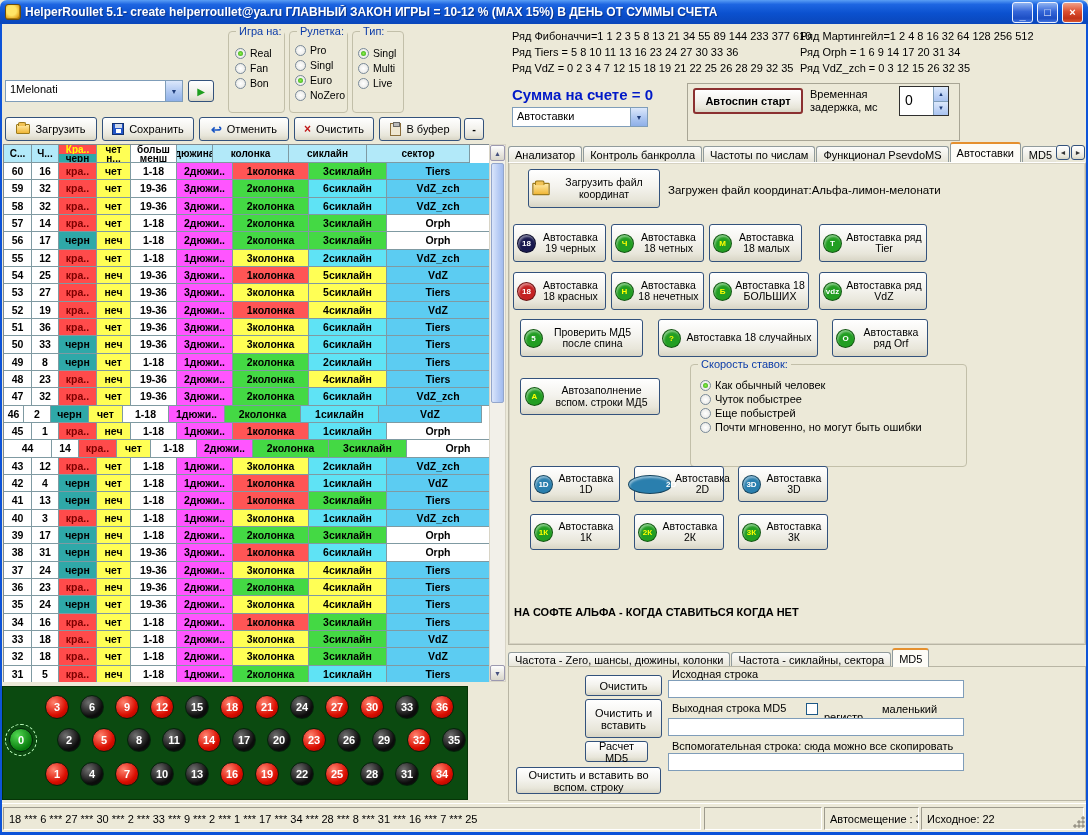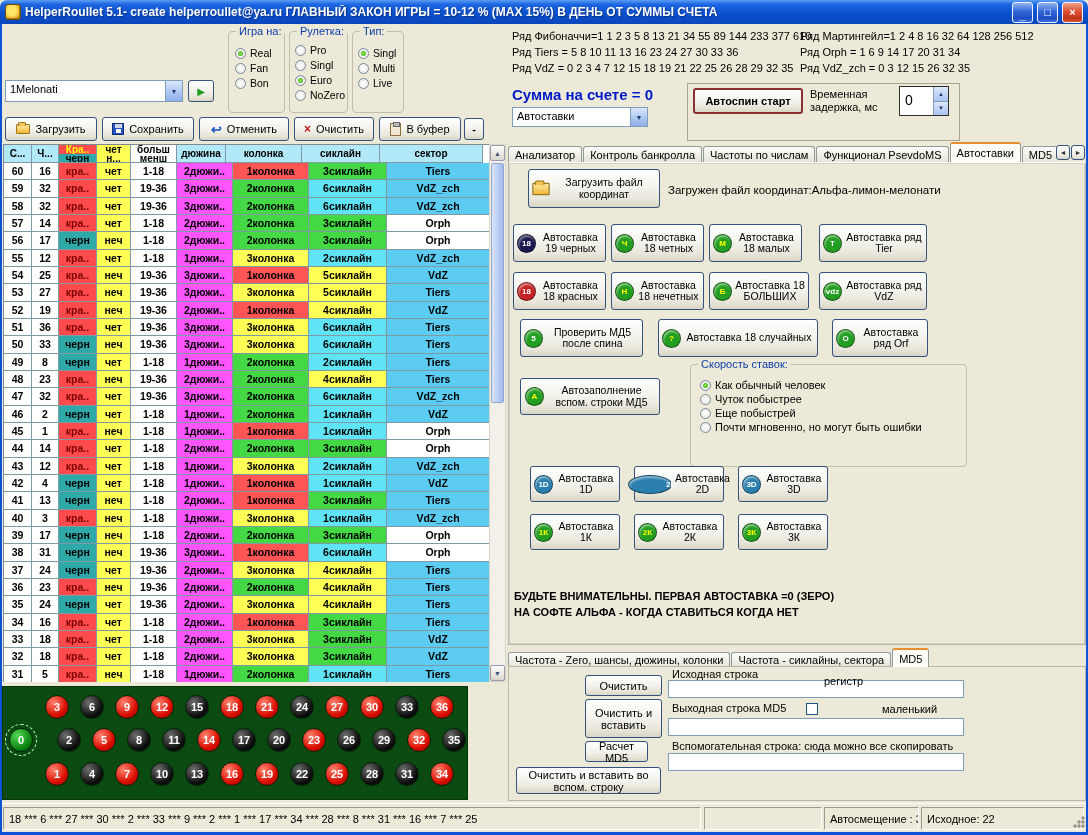--- a/index.html
+++ b/index.html
@@ -280,21 +280,21 @@
           <div class="hl" style="background: rgb(47, 168, 168);">черн</div>
         </div>
         <div class="tcell hcell" style="width: 34px;">
           <div class="hl" style="background: rgb(255, 255, 85);">чет</div>
           <div class="hl" style="background: rgb(255, 255, 85);">н...</div>
         </div>
         <div class="tcell hcell" style="width: 46px;">
           <div class="hl" style="background: rgb(255, 255, 255);">больш</div>
           <div class="hl" style="background: rgb(255, 255, 255);">менш</div>
         </div>
-        <div class="tcell hcell" style="width: 49px; background: rgb(178, 233, 249);">дюжина</div>
+        <div class="tcell hcell" style="width: 36px; background: rgb(178, 233, 249);">дюжина</div>
         <div class="tcell hcell" style="width: 76px; background: rgb(178, 233, 249);">колонка</div>
         <div class="tcell hcell" style="width: 78px; background: rgb(178, 233, 249);">сиклайн</div>
         <div class="tcell hcell" style="width: 103px; background: rgb(178, 233, 249);">сектор</div>
       </div>
       <div class="trow">
         <div class="tcell" style="width: 28px;">60</div>
         <div class="tcell" style="width: 27px;">16</div>
         <div class="tcell" style="width: 38px; background: rgb(255, 75, 75); color: rgb(125, 0, 0);">кра..</div>
         <div class="tcell" style="width: 34px; background: rgb(255, 255, 85);">чет</div>
         <div class="tcell" style="width: 46px; background: rgb(255, 255, 255);">1-18</div>
@@ -440,21 +440,21 @@
         <div class="tcell" style="width: 27px;">32</div>
         <div class="tcell" style="width: 38px; background: rgb(255, 75, 75); color: rgb(125, 0, 0);">кра..</div>
         <div class="tcell" style="width: 34px; background: rgb(255, 255, 85);">чет</div>
         <div class="tcell" style="width: 46px; background: rgb(255, 255, 255);">19-36</div>
         <div class="tcell" style="width: 56px; background: rgb(255, 85, 255);">3дюжи..</div>
         <div class="tcell" style="width: 76px; background: rgb(68, 217, 68);">2колонка</div>
         <div class="tcell" style="width: 78px; background: rgb(95, 227, 245);">6сиклайн</div>
         <div class="tcell" style="width: 103px; background: rgb(92, 204, 242);">VdZ_zch</div>
       </div>
       <div class="trow">
-        <div class="tcell" style="width: 28px;">46</div>
+        <div class="tcell" style="width: 20px;">46</div>
         <div class="tcell" style="width: 27px;">2</div>
         <div class="tcell" style="width: 38px; background: rgb(47, 168, 168); color: rgb(0, 0, 0);">черн</div>
         <div class="tcell" style="width: 34px; background: rgb(255, 255, 85);">чет</div>
         <div class="tcell" style="width: 46px; background: rgb(255, 255, 255);">1-18</div>
         <div class="tcell" style="width: 56px; background: rgb(255, 85, 255);">1дюжи..</div>
         <div class="tcell" style="width: 76px; background: rgb(68, 217, 68);">2колонка</div>
         <div class="tcell" style="width: 78px; background: rgb(95, 227, 245);">1сиклайн</div>
         <div class="tcell" style="width: 103px; background: rgb(92, 204, 242);">VdZ</div>
       </div>
       <div class="trow">
@@ -462,21 +462,21 @@
         <div class="tcell" style="width: 27px;">1</div>
         <div class="tcell" style="width: 38px; background: rgb(255, 75, 75); color: rgb(125, 0, 0);">кра..</div>
         <div class="tcell" style="width: 34px; background: rgb(255, 255, 85);">неч</div>
         <div class="tcell" style="width: 46px; background: rgb(255, 255, 255);">1-18</div>
         <div class="tcell" style="width: 56px; background: rgb(255, 85, 255);">1дюжи..</div>
         <div class="tcell" style="width: 76px; background: rgb(255, 85, 85);">1колонка</div>
         <div class="tcell" style="width: 78px; background: rgb(95, 227, 245);">1сиклайн</div>
         <div class="tcell" style="width: 103px; background: rgb(255, 255, 255);">Orph</div>
       </div>
       <div class="trow">
-        <div class="tcell" style="width: 28px;">44</div>
+        <div class="tcell" style="width: 48px;">44</div>
         <div class="tcell" style="width: 27px;">14</div>
         <div class="tcell" style="width: 38px; background: rgb(255, 75, 75); color: rgb(125, 0, 0);">кра..</div>
         <div class="tcell" style="width: 34px; background: rgb(255, 255, 85);">чет</div>
         <div class="tcell" style="width: 46px; background: rgb(255, 255, 255);">1-18</div>
         <div class="tcell" style="width: 56px; background: rgb(255, 85, 255);">2дюжи..</div>
         <div class="tcell" style="width: 76px; background: rgb(68, 217, 68);">2колонка</div>
         <div class="tcell" style="width: 78px; background: rgb(68, 217, 68);">3сиклайн</div>
         <div class="tcell" style="width: 103px; background: rgb(255, 255, 255);">Orph</div>
       </div>
       <div class="trow">
@@ -810,39 +810,38 @@
       <div class="xp-btn ab-btn">
         <span class="ab-icon" style="background: rgb(34, 158, 34); color: rgb(255, 255, 0);">2К</span>
         <span class="ab-label">Автоставка 2К</span>
       </div>
       <div class="xp-btn ab-btn">
         <span class="ab-icon" style="background: rgb(34, 158, 34); color: rgb(255, 255, 0);">3К</span>
         <span class="ab-label">Автоставка 3К</span>
       </div>
     </div>
 
-  <span class="warn" style="left:514px;top:590px;">БУДЬТЕ ВНИМАТЕЛЬНЫ. ПЕРВАЯ АВТОСТАВКА =0 (ЗЕРО)</span>
   <span class="warn" style="left:514px;top:606px;">НА СОФТЕ АЛЬФА - КОГДА СТАВИТЬСЯ КОГДА НЕТ</span>
 
   <div class="tabbar bottom">
       <div class="tab">Частота - Zero, шансы, дюжины, колонки</div>
       <div class="tab">Частота - сиклайны, сектора</div>
       <div class="tab active">MD5</div>
     </div>
   <div class="panel bottom"></div>
 
   <div class="xp-btn big-xp md5-clear">Очистить</div>
   <div class="xp-btn big-xp md5-cp">Очистить и вставить</div>
   <div class="xp-btn big-xp md5-calc">Расчет MD5</div>
 
   <span class="lbl" style="left:672px;top:668px;">Исходная строка</span>
   <input class="tbox" style="left: 668px; top: 680px; width: 296px; height: 18px;" value="">
   <span class="lbl" style="left:672px;top:702px;">Выходная строка MD5</span>
   <span class="checkbox" style="left:806px;top:703px;"></span>
-  <span class="lbl" style="left:824px;top:675px;">регистр</span>
+  <span class="lbl" style="left:824px;top:711px;">регистр</span>
   <span class="lbl" style="left:882px;top:703px;">маленький</span>
   <input class="tbox" style="left: 668px; top: 718px; width: 296px; height: 18px;" value="">
   <span class="lbl" style="left:672px;top:740px;">Вспомогательная строка: сюда можно все скопировать</span>
   <input class="tbox" style="left: 668px; top: 753px; width: 296px; height: 18px;" value="">
   <div class="xp-btn big-xp md5-bot">Очистить и вставить во вспом. строку</div>
 
   <div class="statusbar">
     <div class="sb" style="left:3px;width:698px;">18 *** 6 *** 27 *** 30 *** 2 *** 33 *** 9 *** 2 *** 1 *** 17 *** 34 *** 28 *** 8 *** 31 *** 16 *** 7 *** 25</div>
     <div class="sb" style="left:704px;width:118px;"></div>
     <div class="sb" style="left:824px;width:95px;">Автосмещение : 3</div>

